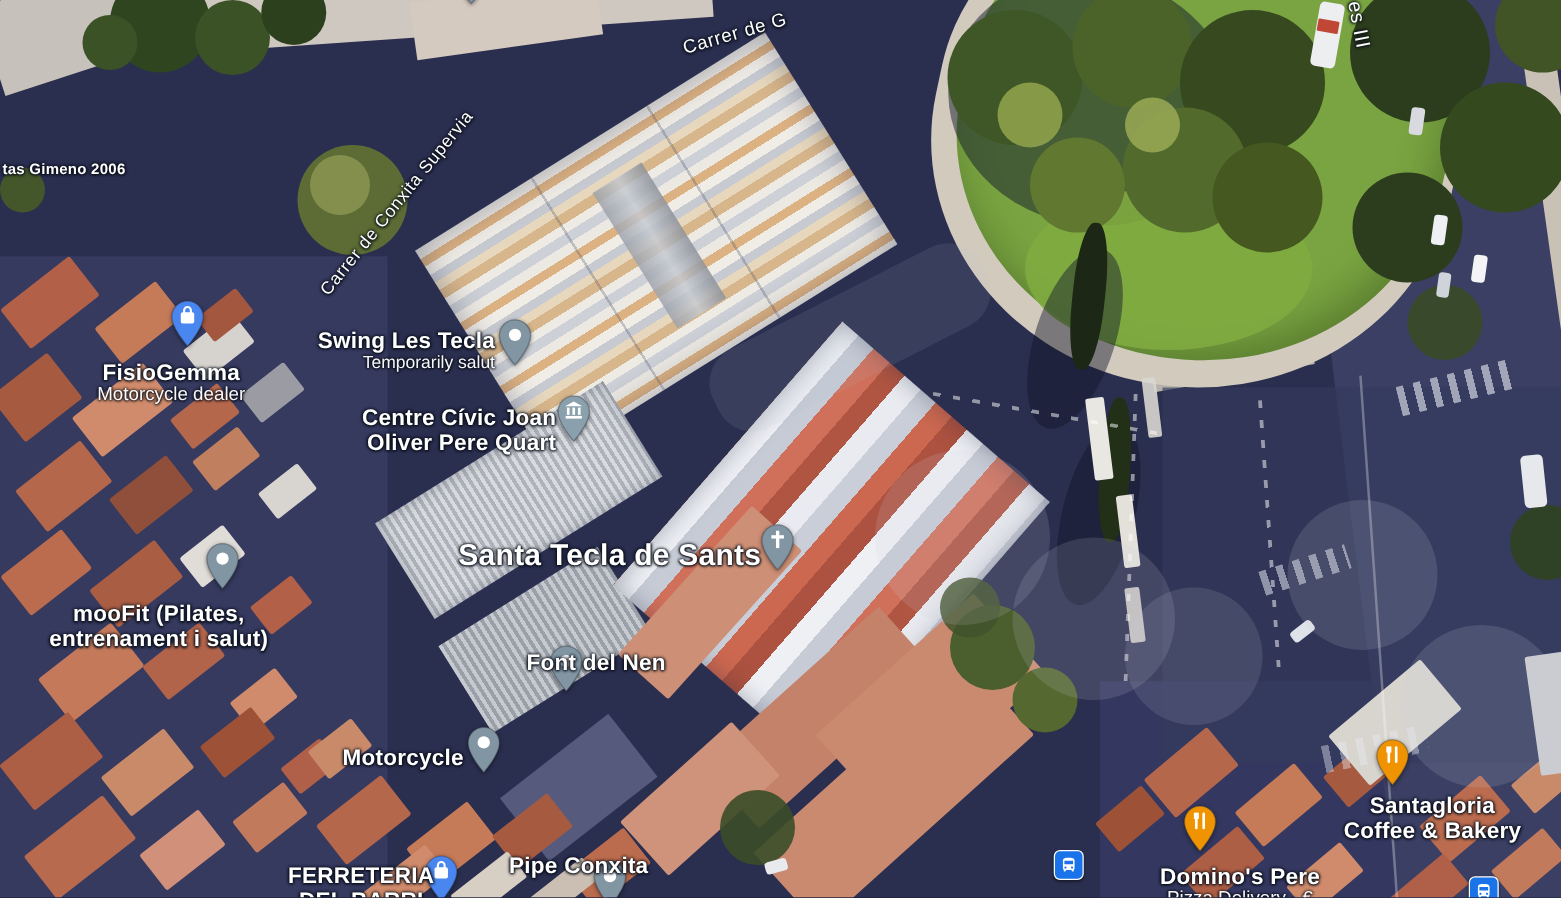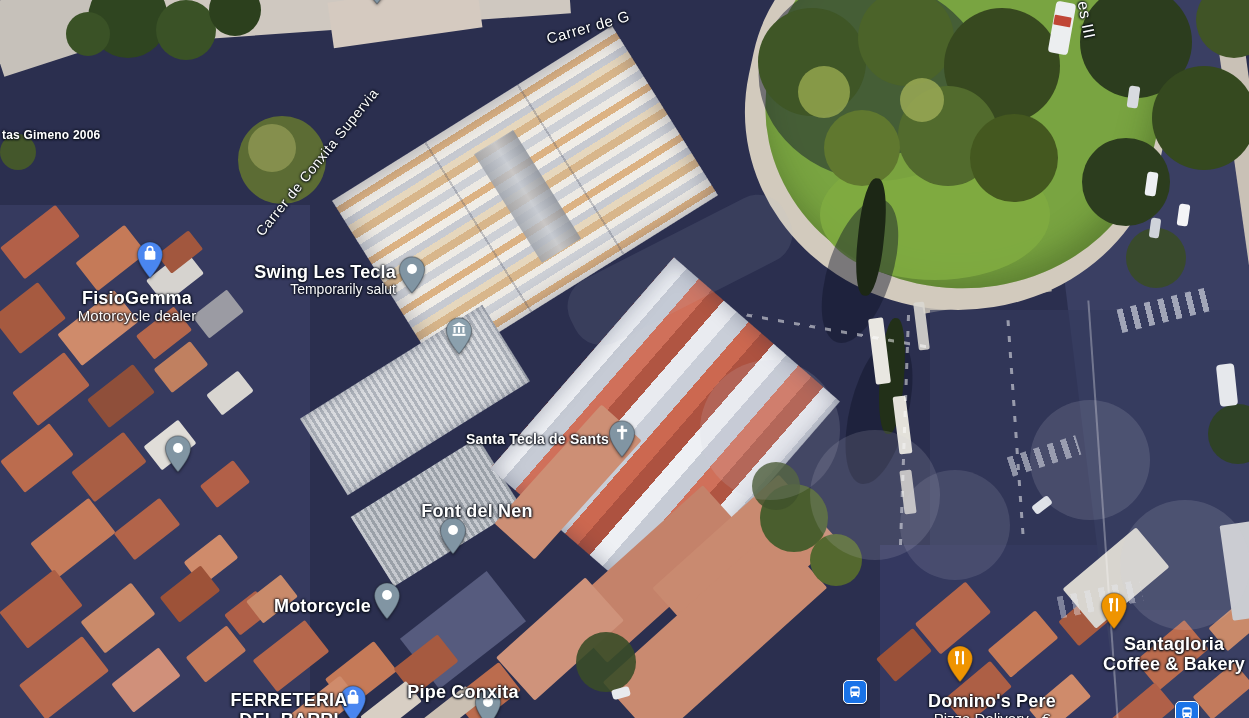--- a/index.html
+++ b/index.html
@@ -220,37 +220,45 @@
       <div class="l2" style="font-size: 14px;">Temporarily salut</div>
     </div>
     <div class="pin" style="left: 459px; top: 359px;"><svg width="27" height="38" viewBox="0 0 24 34">
     <path d="M12 .8C5.8.8.8 5.8.8 12c0 8.6 11.2 21 11.2 21s11.2-12.4 11.2-21C23.2 5.8 18.2.8 12 .8z" fill="#8ba0ad" stroke="rgba(40,50,60,.35)" stroke-width="1"></path>
         <path d="M12 4.6l6.2 3.4H5.8z" fill="#fff"></path>
         <rect x="7.1" y="9" width="1.9" height="5.2" fill="#fff"></rect>
         <rect x="11.05" y="9" width="1.9" height="5.2" fill="#fff"></rect>
         <rect x="15" y="9" width="1.9" height="5.2" fill="#fff"></rect>
         <rect x="6.2" y="15" width="11.6" height="1.9" fill="#fff"></rect>
       </svg></div>
+    <div class="place-label" style="left: 445px; top: 324px; transform: translateX(-100%); text-align: right;">
+      <div class="l1" style="font-size: 18px;">Centre Cívic Joan</div>
+      <div class="l1" style="font-size: 18px;">Oliver Pere Quart</div>
+    </div>
     <div class="pin" style="left: 622px; top: 462px;"><svg width="27" height="38" viewBox="0 0 24 34">
     <path d="M12 .8C5.8.8.8 5.8.8 12c0 8.6 11.2 21 11.2 21s11.2-12.4 11.2-21C23.2 5.8 18.2.8 12 .8z" fill="#8195a3" stroke="rgba(40,50,60,.35)" stroke-width="1"></path>
         <rect x="10.9" y="5" width="2.4" height="12.4" fill="#fff"></rect>
         <rect x="7.6" y="8.2" width="9" height="2.4" fill="#fff"></rect>
       </svg></div>
     <div class="place-label" style="left: 609px; top: 432px; transform: translateX(-100%); text-align: right;">
-      <div class="l1" style="font-size: 14px;">Santa Tecla de Sants</div>
+      <div class="l1" style="font-size: 24px;">Santa Tecla de Sants</div>
     </div>
     <div class="pin" style="left: 178px; top: 477px;"><svg width="27" height="38" viewBox="0 0 24 34">
     <path d="M12 .8C5.8.8.8 5.8.8 12c0 8.6 11.2 21 11.2 21s11.2-12.4 11.2-21C23.2 5.8 18.2.8 12 .8z" fill="#8195a3" stroke="rgba(40,50,60,.35)" stroke-width="1"></path>
         <circle cx="12" cy="11.6" r="4.4" fill="#fff"></circle>
       </svg></div>
+    <div class="place-label" style="left: 127px; top: 481px; transform: translateX(-50%); text-align: center;">
+      <div class="l1" style="font-size: 18px;">mooFit (Pilates,</div>
+      <div class="l1" style="font-size: 18px;">entrenament i salut)</div>
+    </div>
     <div class="pin" style="left: 453px; top: 559px;"><svg width="27" height="38" viewBox="0 0 24 34">
     <path d="M12 .8C5.8.8.8 5.8.8 12c0 8.6 11.2 21 11.2 21s11.2-12.4 11.2-21C23.2 5.8 18.2.8 12 .8z" fill="#8195a3" stroke="rgba(40,50,60,.35)" stroke-width="1"></path>
         <circle cx="12" cy="11.6" r="4.4" fill="#fff"></circle>
       </svg></div>
-    <div class="place-label" style="left: 477px; top: 501px; transform: translateX(-50%); text-align: center;">
+    <div class="place-label" style="left: 477px; top: 520px; transform: translateX(-50%); text-align: center;">
       <div class="l1" style="font-size: 18px;">Font del Nen</div>
     </div>
     <div class="pin" style="left: 387px; top: 624px;"><svg width="27" height="38" viewBox="0 0 24 34">
     <path d="M12 .8C5.8.8.8 5.8.8 12c0 8.6 11.2 21 11.2 21s11.2-12.4 11.2-21C23.2 5.8 18.2.8 12 .8z" fill="#8195a3" stroke="rgba(40,50,60,.35)" stroke-width="1"></path>
         <circle cx="12" cy="11.6" r="4.4" fill="#fff"></circle>
       </svg></div>
     <div class="place-label" style="left: 371px; top: 596px; transform: translateX(-100%); text-align: right;">
       <div class="l1" style="font-size: 18px;">Motorcycle</div>
     </div>
     <div class="pin" style="left: 353px; top: 727px;"><svg width="27" height="38" viewBox="0 0 24 34">
@@ -280,21 +288,21 @@
       <div class="l1" style="font-size: 18px;">Domino's Pere</div>
       <div class="l2" style="font-size: 15px;">Pizza Delivery · €</div>
     </div>
     <div class="pin" style="left: 1114px; top: 634px;"><svg width="27" height="38" viewBox="0 0 24 34">
     <path d="M12 .8C5.8.8.8 5.8.8 12c0 8.6 11.2 21 11.2 21s11.2-12.4 11.2-21C23.2 5.8 18.2.8 12 .8z" fill="#ef9400" stroke="rgba(40,50,60,.35)" stroke-width="1"></path>
         <rect x="8.4" y="5.4" width="1.9" height="12" rx=".9" fill="#fff"></rect>
         <rect x="13.7" y="5.4" width="1.9" height="12" rx=".9" fill="#fff"></rect>
         <rect x="7.6" y="5.4" width="1.2" height="4.6" rx=".6" fill="#fff"></rect>
         <rect x="10" y="5.4" width="1.2" height="4.6" rx=".6" fill="#fff"></rect>
       </svg></div>
-    <div class="place-label" style="left: 1146px; top: 634px; transform: translateX(-50%); text-align: center; margin-left: 28px;">
+    <div class="place-label" style="left: 1146px; top: 634px; transform: translateX(-50%); text-align: center;">
       <div class="l1" style="font-size: 18px;">Santagloria</div>
       <div class="l1" style="font-size: 18px;">Coffee &amp; Bakery</div>
     </div>
     <div class="street-label" style="left: 588px; top: 27px; font-size: 15px; transform: translate(-50%, -50%) rotate(-16deg);">Carrer de G</div>
     <div class="street-label" style="left: 317px; top: 162px; font-size: 14px; transform: translate(-50%, -50%) rotate(-51deg);">Carrer de Conxita Supervia</div>
     <div class="street-label" style="left: 1086px; top: 20px; font-size: 16px; transform: translate(-50%, -50%) rotate(79deg);">es III</div>
     <div class="pin" style="left: 377px; top: 9px;"><svg width="27" height="38" viewBox="0 0 24 34">
     <path d="M12 .8C5.8.8.8 5.8.8 12c0 8.6 11.2 21 11.2 21s11.2-12.4 11.2-21C23.2 5.8 18.2.8 12 .8z" fill="#8195a3" stroke="rgba(40,50,60,.35)" stroke-width="1"></path>
         <circle cx="12" cy="11.6" r="4.4" fill="#fff"></circle>
       </svg></div>

